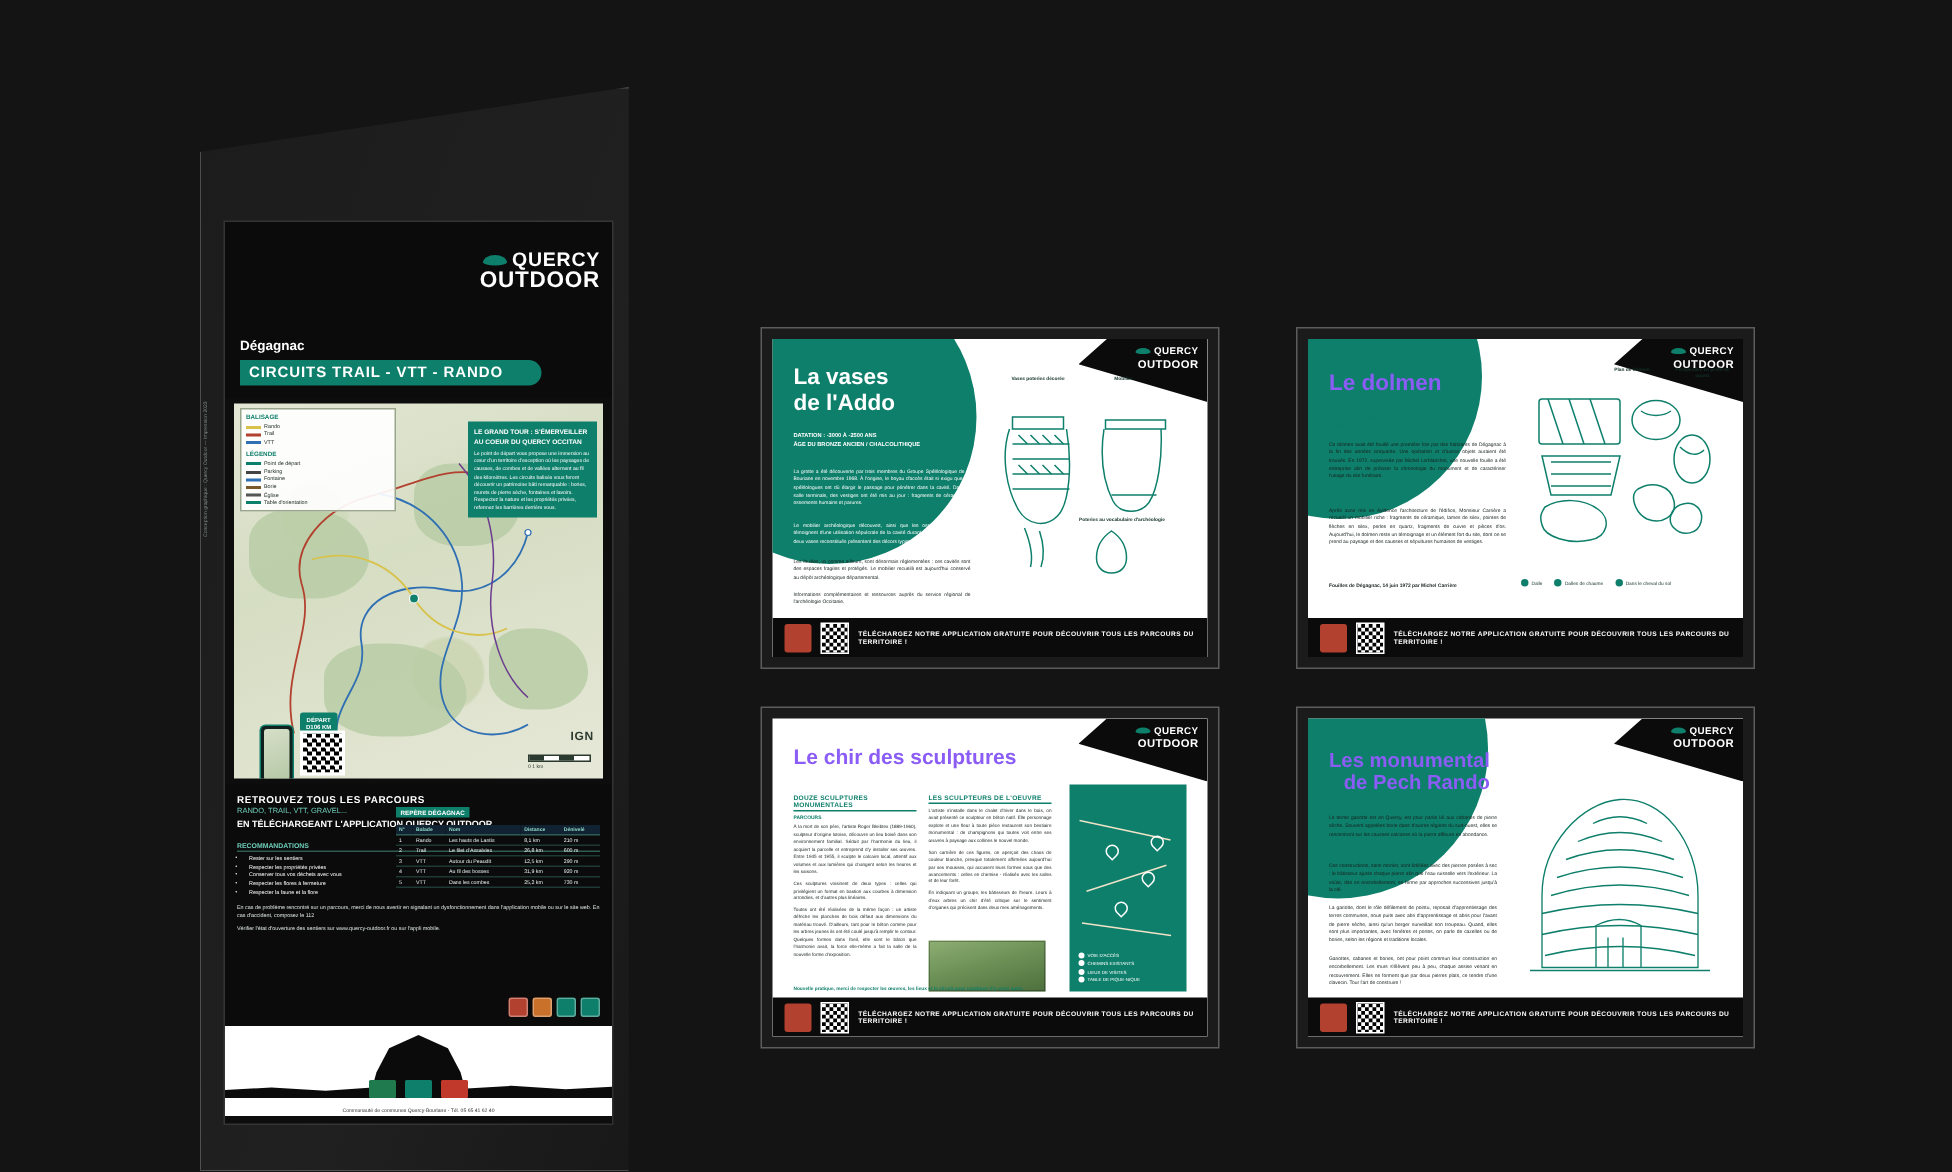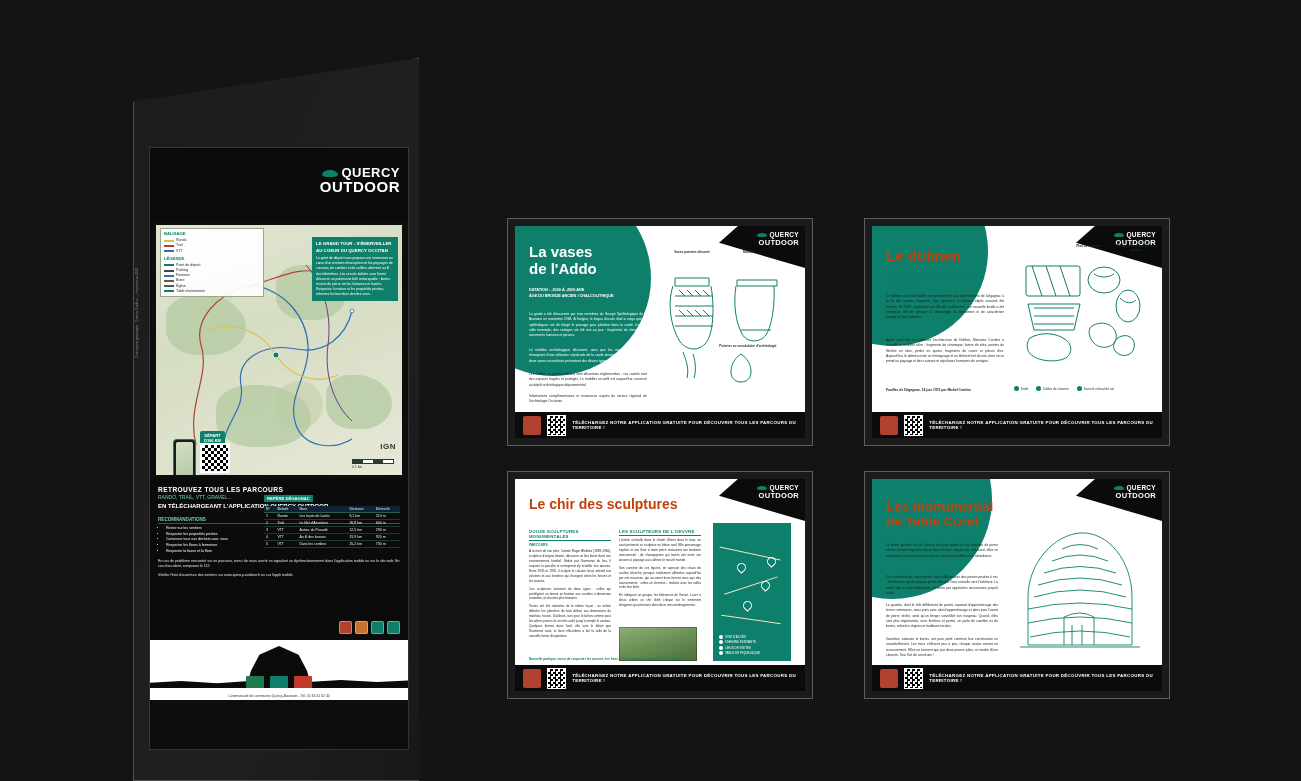--- a/index.html
+++ b/index.html
@@ -389,21 +389,21 @@
     background: #0e7f6b; vertical-align: middle;
   }
   .p-title {
     position: absolute;
     left: 14px; top: 18px;
     color: #ffffff;
     font-size: 15px;
     font-weight: bold;
     line-height: 1.12;
   }
-  .p-title.dark { color: #c2410c; }
+  .p-title.dark { color: #8b5cf6; text-align: right; }
   .p-sub {
     position: absolute;
     left: 14px; top: 62px;
     width: 120px;
     font-size: 3.8px;
     font-weight: bold;
     color: #ffffff;
     line-height: 1.45;
   }
   .p-body {
@@ -504,20 +504,24 @@
         <div class="logo">
           <div class="l1" style="font-size:13px;">
             <span class="swoosh"></span><span>QUERCY</span>
           </div>
           <div class="l2" style="font-size:15px;">
             <span>OUTDOOR</span>
           </div>
         </div>
       </div>
 
+      <div class="totem-title-band">
+        <div class="totem-loc">Dégagnac</div>
+        <div class="totem-circuits">CIRCUITS TRAIL - VTT - RANDO</div>
+      </div>
 
       <div class="map">
         <div class="forest" style="left:10px;top:70px;width:80px;height:60px;"></div>
         <div class="forest" style="left:120px;top:40px;width:70px;height:55px;"></div>
         <div class="forest" style="left:60px;top:160px;width:95px;height:62px;"></div>
         <div class="forest" style="left:170px;top:150px;width:66px;height:54px;"></div>
 
         <svg viewBox="0 0 246 250" preserveAspectRatio="none">
           <path d="M40,220 C30,180 55,150 45,120 C38,95 60,70 90,62 C120,55 140,40 170,48" fill="none" stroke="#b3412f" stroke-width="1.2"></path>
           <path d="M70,235 C60,200 90,190 85,160 C80,132 110,118 140,124 C170,130 190,110 196,86" fill="none" stroke="#2f6fb3" stroke-width="1.2"></path>
@@ -862,21 +866,21 @@
     <div class="frame-inner">
       <div class="p-blob" style="left:-80px; top:-80px; width:200px; height:200px;"></div>
       <div class="p-corner"></div>
       <div class="p-logo">
         <div class="pl1"><span class="sw2"></span><span>QUERCY</span></div>
         <div class="pl2"><span>OUTDOOR</span></div>
       </div>
 
       <div class="p-title dark" style="top:20px; font-size:13.5px;">
         <div>Les monumental</div>
-        <div>de Table Curet</div>
+        <div>de Pech Rando</div>
       </div>
 
       <div class="p-body dark" style="top:64px; width:112px;">Le terme gariotte est en Quercy, est pour partie lié aux cabanes de pierre sèche. Souvent appelées borie dans d'autres régions du sud-ouest, elles se rencontrent sur les causses calcaires où la pierre affleure en abondance.</div>
       <div class="p-body dark" style="top:96px; width:112px;">Ces constructions, sans mortier, sont édifiées avec des pierres posées à sec : le bâtisseur ajuste chaque pierre afin que l'eau ruisselle vers l'extérieur. La voûte, dite en encorbellement, se ferme par approches successives jusqu'à la clé.</div>
       <div class="p-body dark" style="top:124px; width:112px;">La gariotte, dont le rôle défilement de pointu, reposait d'apprentissage des terres communes, nous puits avec abri d'apprentissage et abris pour l'avant de pierre sèche, ainsi qu'un berger surveillait son troupeau. Quand, elles sont plus importantes, avec fenêtres et portes, on parle de cazelles ou de bories, selon les régions et traditions locales.</div>
       <div class="p-body dark" style="top:158px; width:112px;">Gariottes, cabanes et bories, ont pour point commun leur construction en encorbellement. Les murs s'élèvent peu à peu, chaque assise venant en recouvrement. Elles ne forment que par deux pierres plats, ce tendre d'une clavecin. Tour l'art de construire !</div>
 
       <svg class="illus" style="left:140px; top:26px; width:134px; height:150px;" viewBox="0 0 134 150">
         <g fill="none" stroke="#0e7f6b" stroke-width=".9">
           <path d="M16,140 L16,92 C16,58 42,30 68,28 C96,26 120,56 120,92 L120,140 Z"></path>

